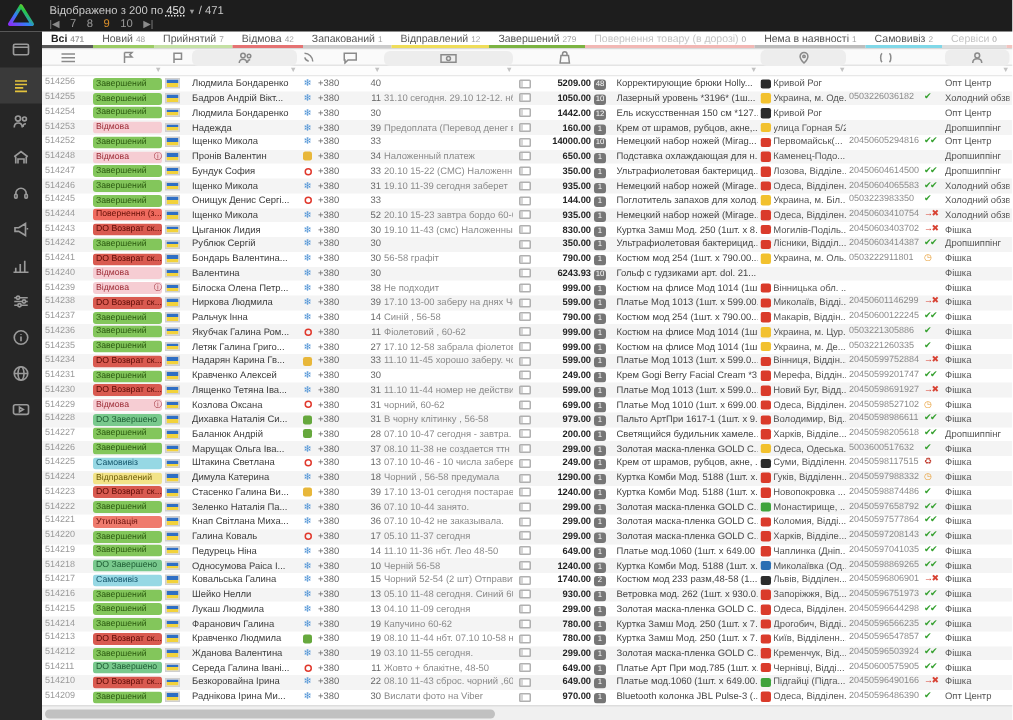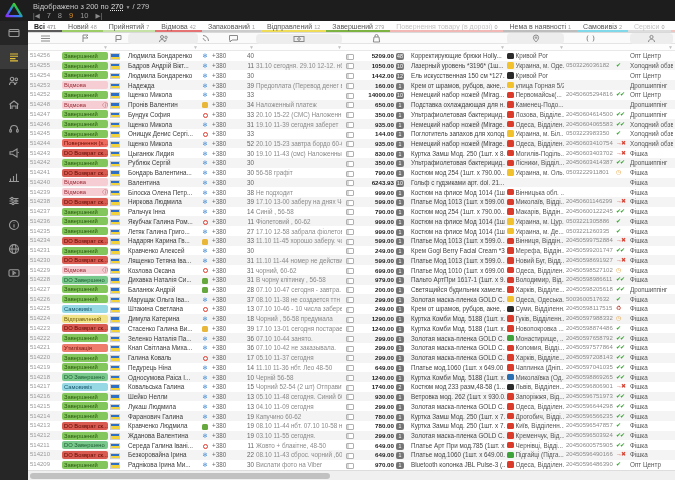--- a/index.html
+++ b/index.html
@@ -85,23 +85,23 @@
         <stop offset="0" stop-color="#8a2ff7"></stop>
             <stop offset="0.4" stop-color="#2f80f7"></stop>
         <stop offset="0.7" stop-color="#27c93f"></stop>
             <stop offset="1" stop-color="#f7d02f"></stop>
       </linearGradient>
         </defs>
       <path d="M10 2 L18 15 H2 Z" fill="none" stroke="url(#lg)" stroke-width="2.4" stroke-linejoin="round"></path>
     </svg>
     <div class="tb-line1">
       <span>Відображено з 200 по</span>
-      <span class="uval">270</span>
+      <span class="uval">450</span>
       <span class="caret">▼</span>
-      <span>/ 279</span>
+      <span>/ 471</span>
     </div>
     <div class="tb-line2">
       <span class="pgbtn">|◀</span>
       <span id="pages" style="display:flex;gap:7px;">
           <span class="pgnum">7</span>
           <span class="pgnum">8</span>
           <span class="pgnum act">9</span>
           <span class="pgnum">10</span>
         </span>
       <span class="pgbtn">▶|</span>

